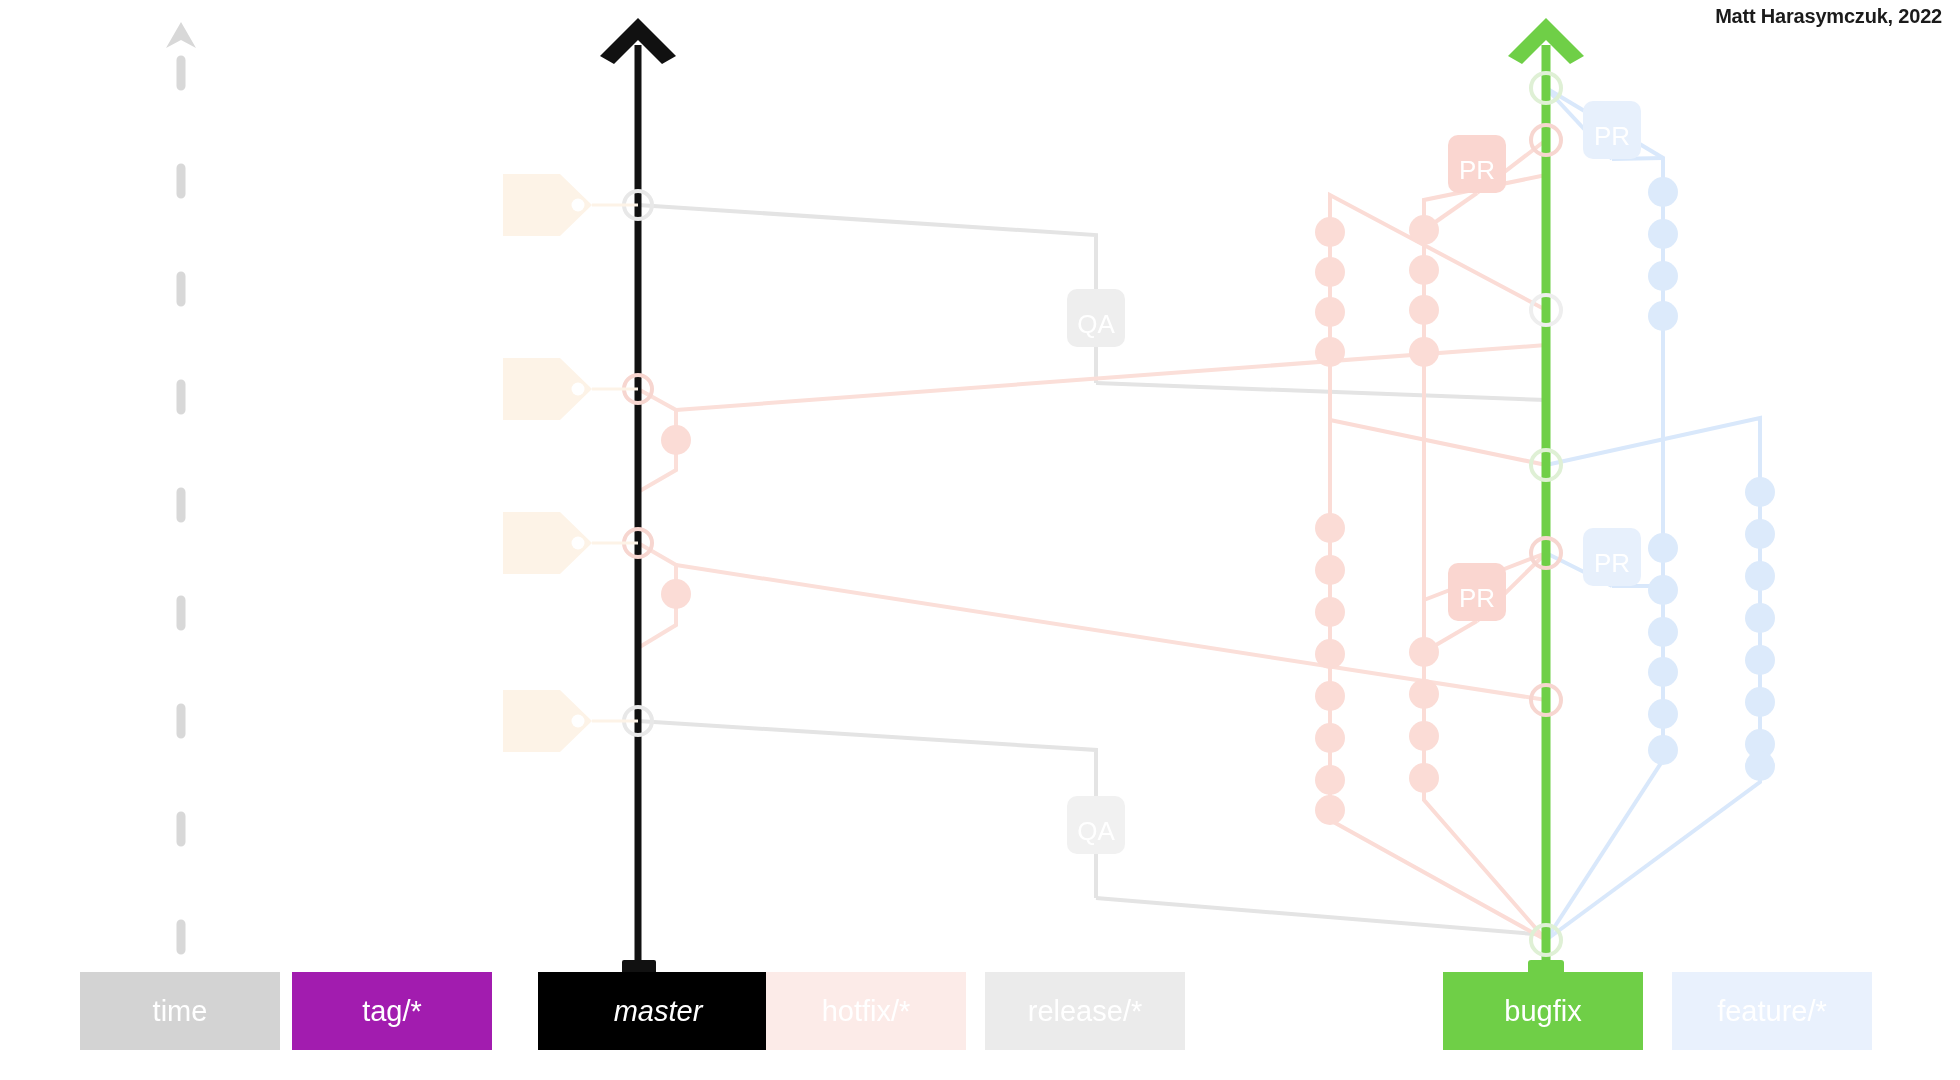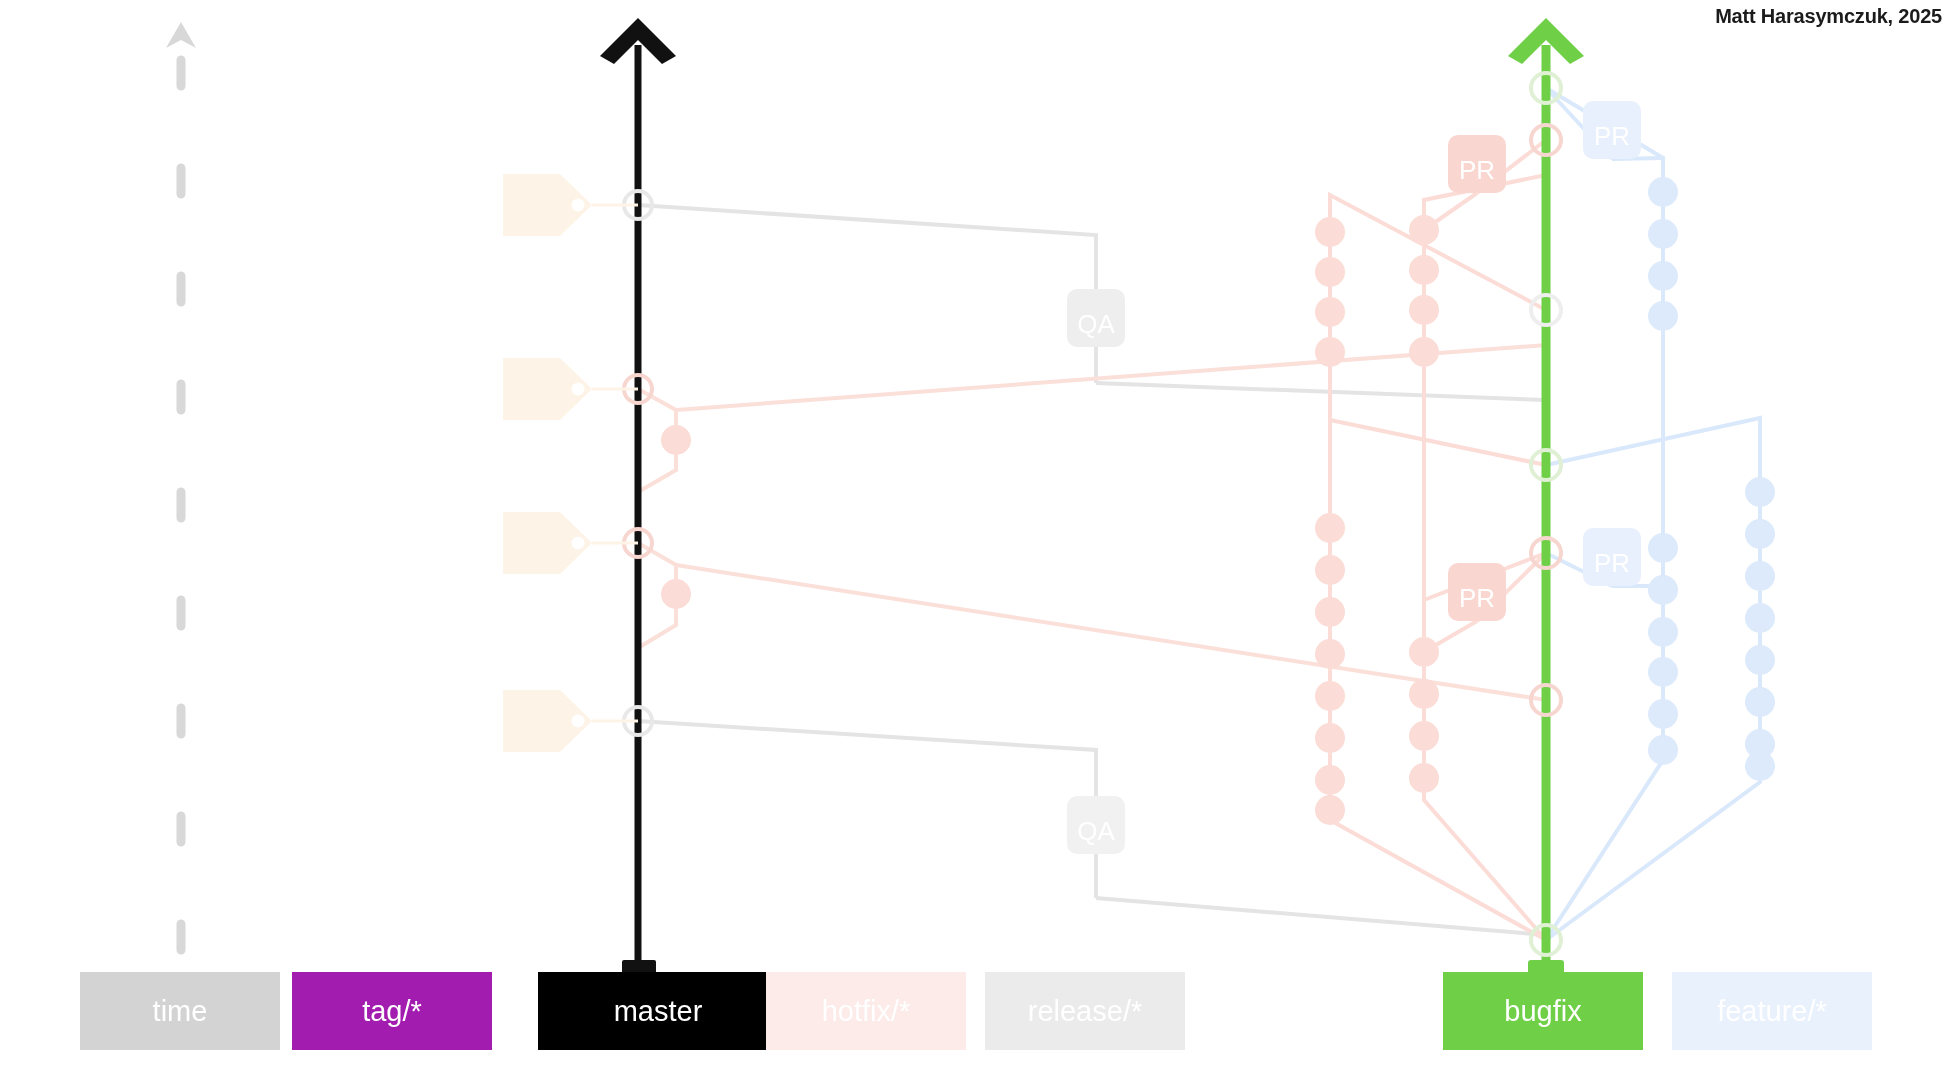--- a/index.html
+++ b/index.html
@@ -223,33 +223,33 @@
         <text x="1477" y="600" text-anchor="middle" dominant-baseline="middle" font-family="Liberation Sans, sans-serif" font-size="26" fill="#ffffff">PR</text>
       </g>
       <g>
         <rect x="1583" y="528" width="58" height="58" rx="10" fill="#e7f0fc"></rect>
         <text x="1612" y="565" text-anchor="middle" dominant-baseline="middle" font-family="Liberation Sans, sans-serif" font-size="26" fill="#ffffff">PR</text>
       </g>
     </g>
 
   </svg>
 
-  <div class="credit">Matt Harasymczuk, 2025</div>
+  <div class="credit">Matt Harasymczuk, 2022</div>
 
   <div class="legend">
 
     <div class="legend-item" style="left:80px;width:200px;background:#d3d3d3;">
       <span class="legend-label">time</span>
     </div>
 
     <div class="legend-item" style="left:292px;width:200px;background:#a21caf;">
       <span class="legend-label">tag/*</span>
     </div>
 
-    <div class="legend-item" style="left:538px;width:240px;background:#000000;">
+    <div class="legend-item" style="left:538px;width:240px;background:#000000;font-style:italic;">
       <span class="legend-label">master</span>
     </div>
 
     <div class="legend-item" style="left:766px;width:200px;background:#fcebe8;">
       <span class="legend-label">hotfix/*</span>
     </div>
 
     <div class="legend-item" style="left:985px;width:200px;background:#ebebeb;">
       <span class="legend-label">release/*</span>
     </div>

